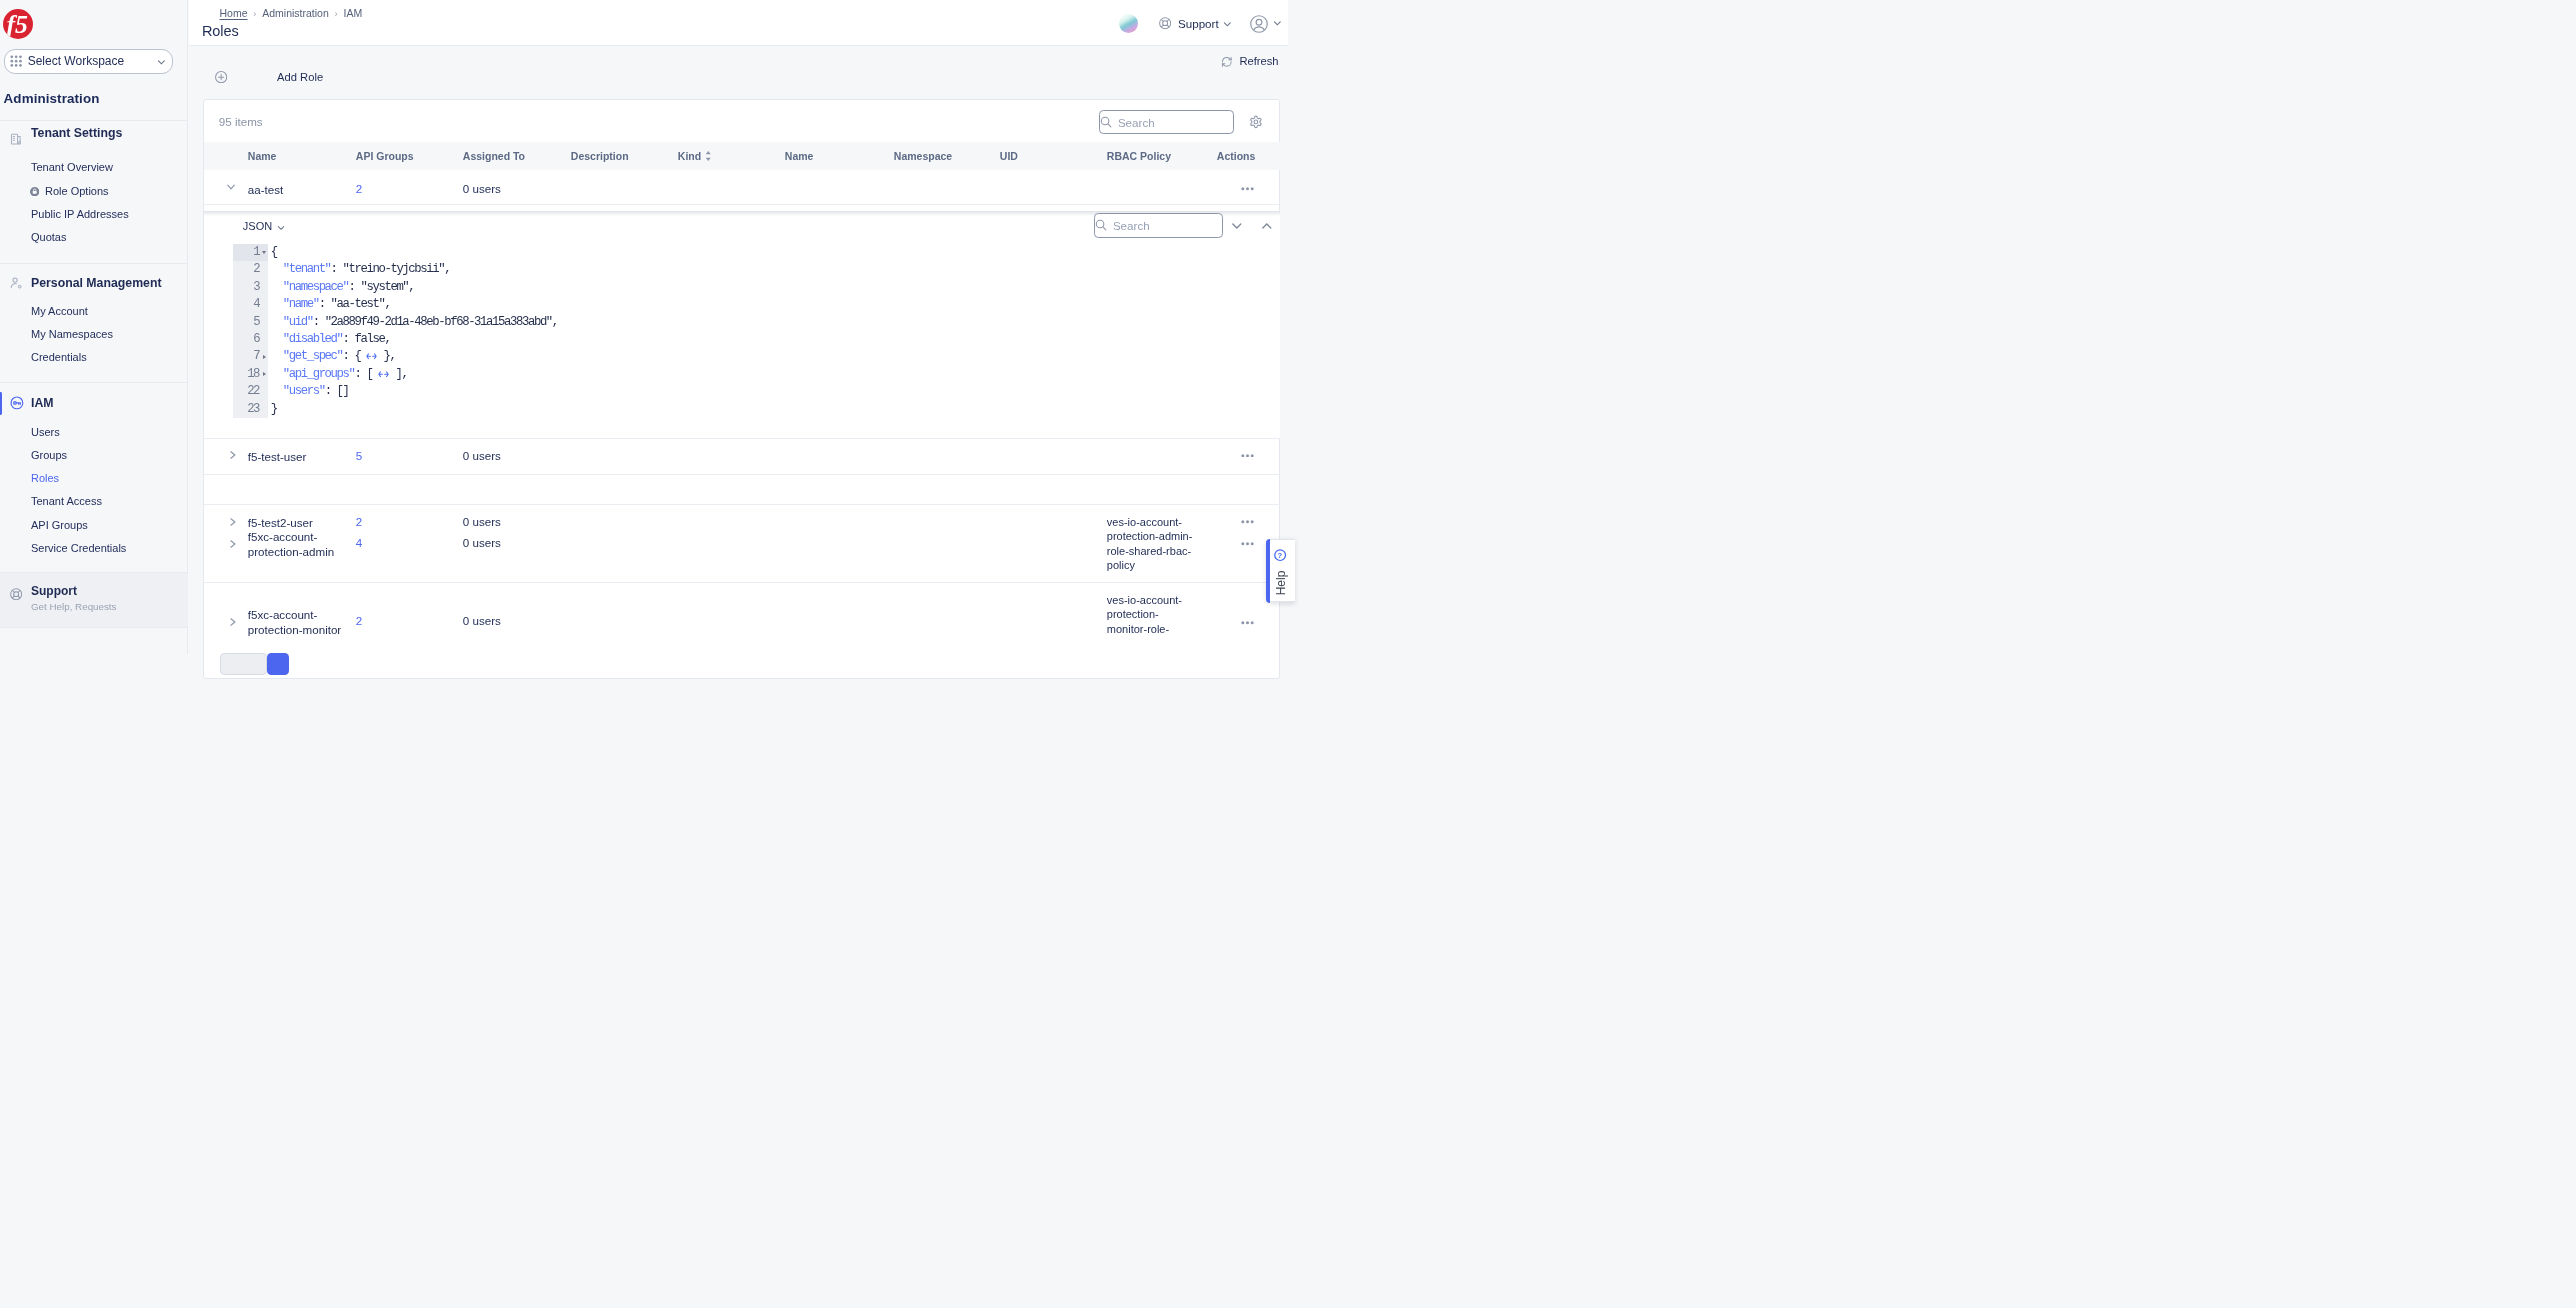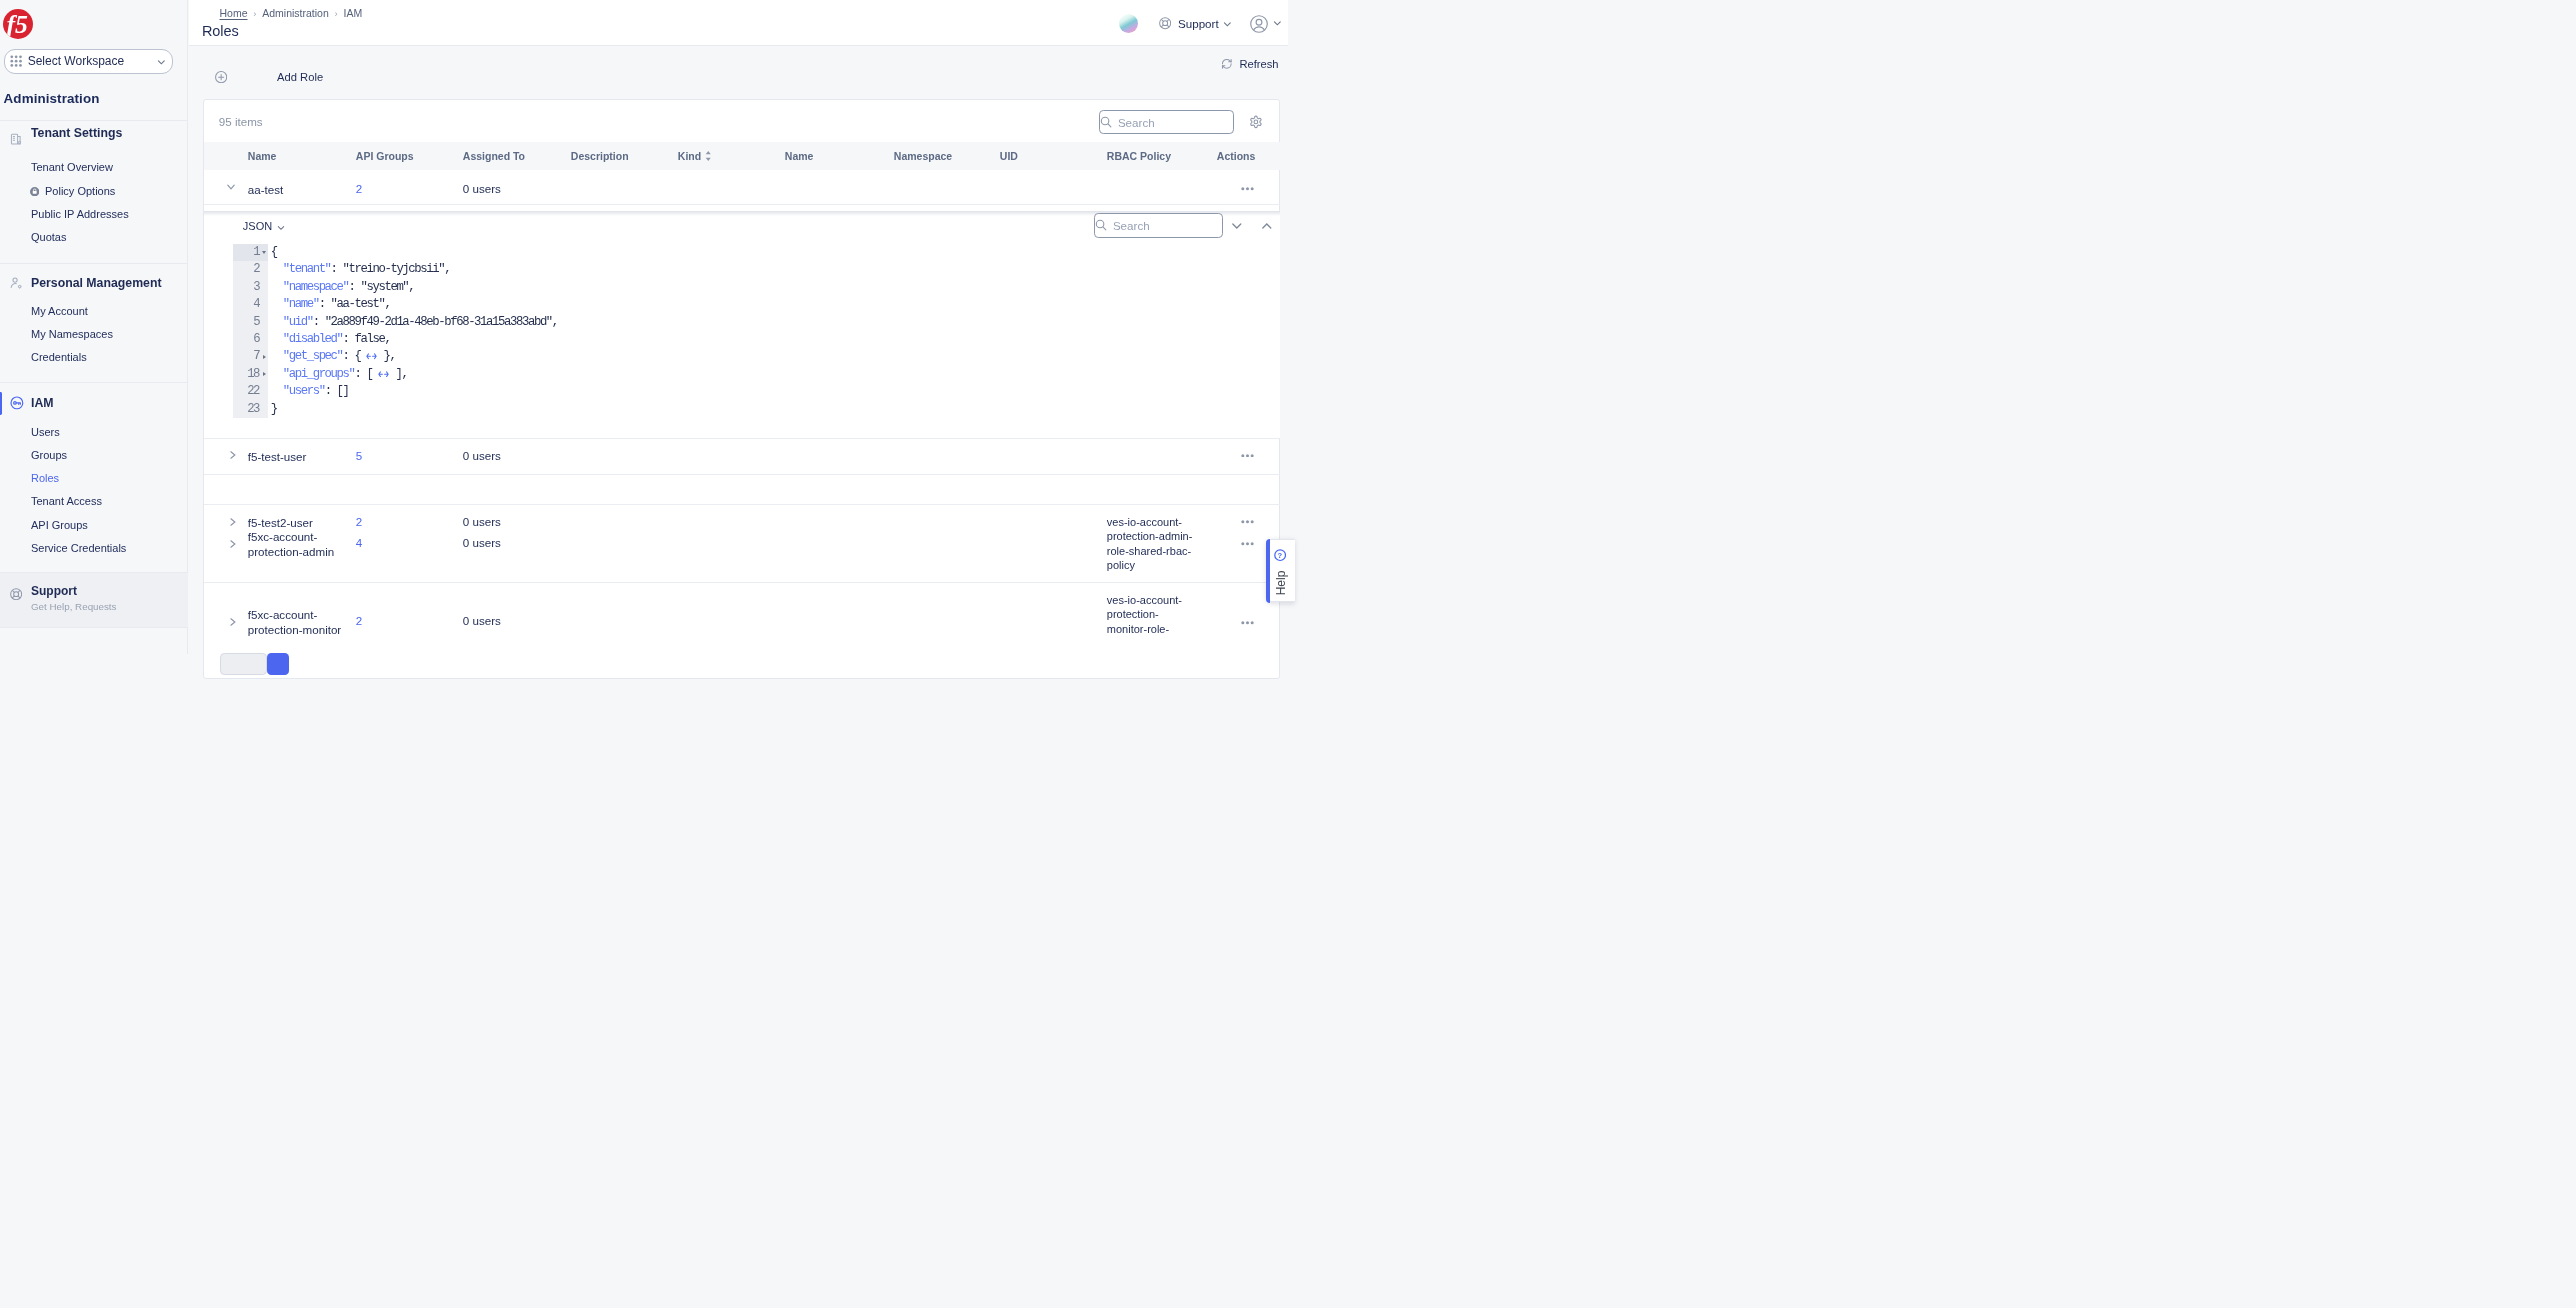--- a/index.html
+++ b/index.html
@@ -26,21 +26,21 @@
   
   #topbar { position:absolute; left:189px; top:0; width:1099px; height:46px; background:#fff; border-bottom:0.7px solid #e7eaef; }
   #crumbs { position:absolute; left:14.5px; top:6.5px; font-size:10.5px; color:#55607a; }
   #crumbs .sep { color:#9aa3b3; margin:0 5.8px; font-size:9.4px; }
   #crumbs u { text-underline-offset:2.2px;padding-left:16px; }
   #pagetitle { position:absolute; left:13px; top:22.5px; font-size:14.5px; color:#1f2b54; letter-spacing:-0.1px;}
 
   
   #content { position:absolute; left:189px; top:46px; width:1099px; height:608px; background:#f6f7f9; }
   #addrole { position:absolute; left:26px; top:19px; height:24.6px; display:flex; align-items:center; color:#1f2b54; font-size:11.2px;gap:44px; }
-  #refresh { position:absolute; right:9.4px; top:12px; height:24.6px; display:flex; color:#1f2b54; font-size:11.2px; }
+  #refresh { position:absolute; right:9.4px; top:3px; height:24.6px; display:flex; align-items:center; color:#1f2b54; font-size:11.2px; }
 
   #card { position:absolute; left:13.8px; top:53px; width:1077px; height:580px; background:#fff; border:0.7px solid #e4e7ee; border-radius:2.9px; }
   #items-count { position:absolute; left:15px; top:14.5px; font-size:11.6px; color:#8b95a7; }
   #tsearch { position:absolute; left:895px; top:10px; width:135px; height:24px; border:0.7px solid #8d97ab; border-radius:4.3px; background:#fff; display:flex; align-items:center;}
   #tsearch span { color:#97a1b4; font-size:11.6px; margin-left:5.8px; }
   #tgear { position:absolute; left:1045px; top:15px; }
 
   
   #thead { position:absolute; left:0; top:42px; width:1076px; height:27.5px; background:#f6f7f9; }
   .th { position:absolute; top:8px; font-size:10.5px; font-weight:bold; color:#5c6a84; }
@@ -126,21 +126,21 @@
     <path d="M13 10.9v.9 M13 14.7v.9 M15.3 13.2h-.9 M11.6 13.2h-.9 M14.7 11.5l-.65.65 M11.95 14.25l-.65.65 M14.7 14.9l-.65-.65 M11.95 12.15l-.65-.65"></path>
       </g>
   </svg>
   <div class="sechead" style="top:126px">Tenant Settings</div>
   <div class="sitem" style="top:161px">Tenant Overview</div>
   <svg class="sicon" style="left:30px; top:187px" width="9.4" height="9.4" viewBox="0 0 13 13">
     <circle cx="6.5" cy="6.5" r="6.5" fill="#7b8496"></circle>
     <rect x="3.8" y="5.5" width="5.4" height="4" rx="0.8" fill="#fff"></rect>
     <path d="M4.8 5.5 V4.4 a1.7 1.7 0 0 1 3.4 0 V5.5" fill="none" stroke="#fff" stroke-width="1.1"></path>
   </svg>
-  <div class="sitem" style="left:45px; top:185px">Policy Options</div>
+  <div class="sitem" style="left:45px; top:185px">Role Options</div>
   <div class="sitem" style="top:208px">Public IP Addresses</div>
   <div class="sitem" style="top:231px">Quotas</div>
   <div class="sdiv" style="top:263px"></div>
 
   <svg class="sicon" style="top:277px" width="13" height="13" viewBox="0 0 18 18" fill="none" stroke="#a7b0c0" stroke-width="1.5">
     <circle cx="7" cy="4.3" r="2.9"></circle>
     <path d="M1.6 14.6 a5.8 5.8 0 0 1 7.2 -5.3" stroke-linecap="round"></path>
     <g stroke-width="1.2">
         <circle cx="13.4" cy="13.4" r="1.6"></circle>
     <path d="M13.4 10.9v1 M13.4 14.9v1 M15.9 13.4h-1 M11.9 13.4h-1 M15.2 11.6l-.7.7 M12.3 14.5l-.7.7 M15.2 15.2l-.7-.7 M12.3 12.3l-.7-.7"></path>

